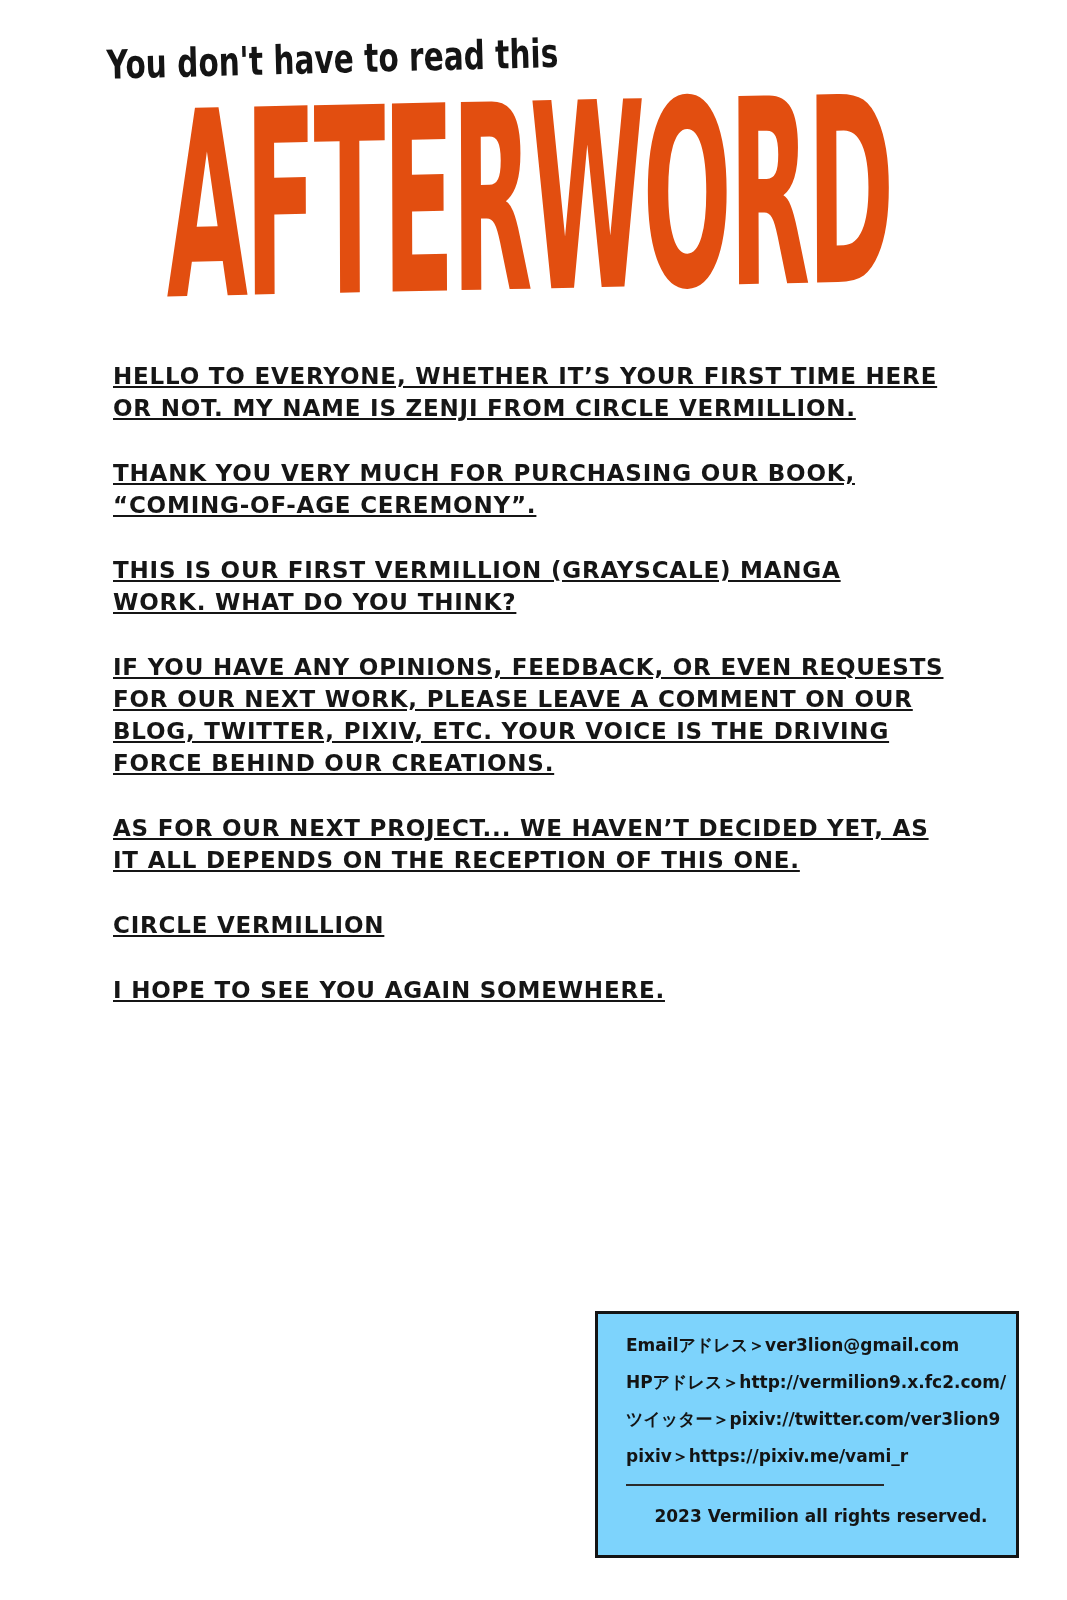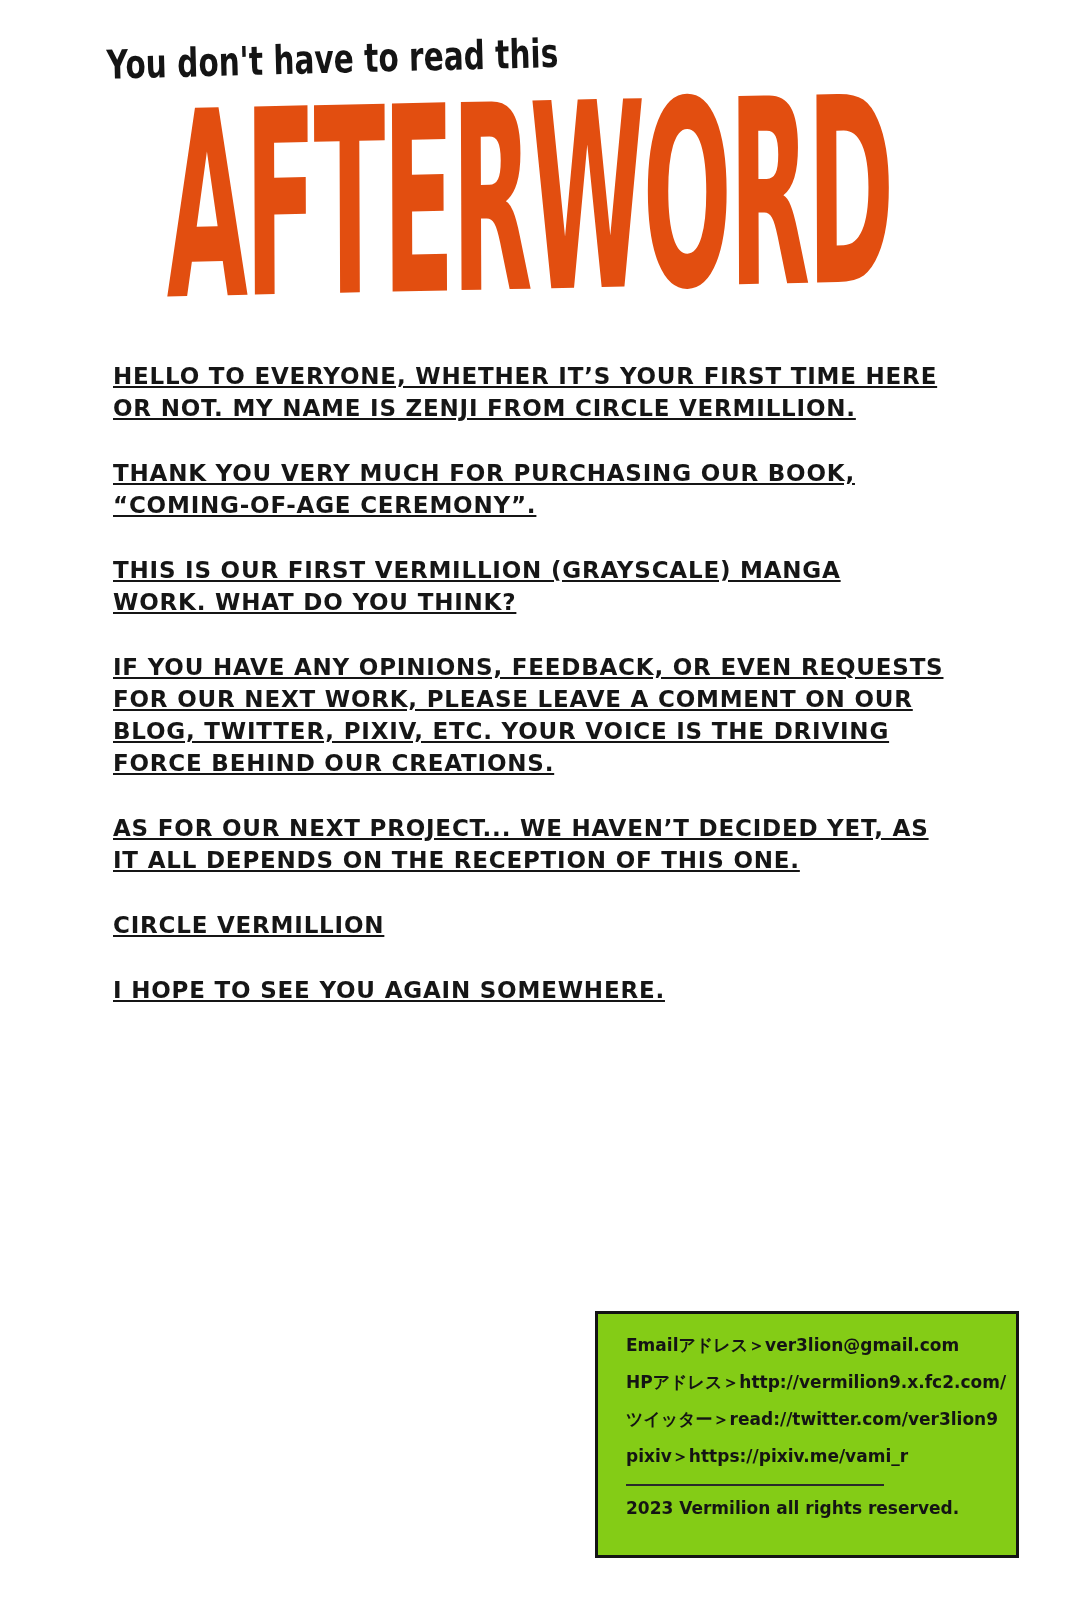--- a/index.html
+++ b/index.html
@@ -54,41 +54,42 @@
   }
   .contact-box {
     position: absolute;
     left: 595px;
     top: 1311px;
     width: 424px;
     height: 247px;
     border: 3px solid #141414;
     box-sizing: border-box;
     padding: 13px 0 0 28px;
-    background: #84cc16;
+    background: #7dd3fc;
   }
   .contact-line {
     font-size: 17px;
     font-weight: bold;
     line-height: 37px;
     white-space: nowrap;
     color: #141414;
   }
   .divider {
     width: 258px;
     height: 2px;
     background: #2a2a2a;
     margin-top: 9px;
   }
   .copyright {
     font-size: 17px;
     font-weight: bold;
-    margin-top: 12px;
+    margin-top: 20px;
     white-space: nowrap;
     color: #141414;
+    text-align: center;
   }
 </style>
 </head>
 <body>
 
 <div class="page">
 
   <div class="header-note">You don't have to read this</div>
 
   <div class="title" style="color: rgb(226, 78, 16);">AFTERWORD</div>
@@ -107,20 +108,20 @@
       <div class="para">AS FOR OUR NEXT PROJECT... WE HAVEN’T DECIDED YET, AS
 IT ALL DEPENDS ON THE RECEPTION OF THIS ONE.</div>
       <div class="para">CIRCLE VERMILLION</div>
       <div class="para">I HOPE TO SEE YOU AGAIN SOMEWHERE.</div>
     </div>
 
   <div class="contact-box">
     <div>
         <div class="contact-line">Emailアドレス＞ver3lion@gmail.com</div>
         <div class="contact-line">HPアドレス＞http://vermilion9.x.fc2.com/</div>
-        <div class="contact-line">ツイッター＞read://twitter.com/ver3lion9</div>
+        <div class="contact-line">ツイッター＞pixiv://twitter.com/ver3lion9</div>
         <div class="contact-line">pixiv＞https://pixiv.me/vami_r</div>
       </div>
     <div class="divider"></div>
     <div class="copyright">2023 Vermilion all rights reserved.</div>
   </div>
 
 </div>
 
 </body></html>

